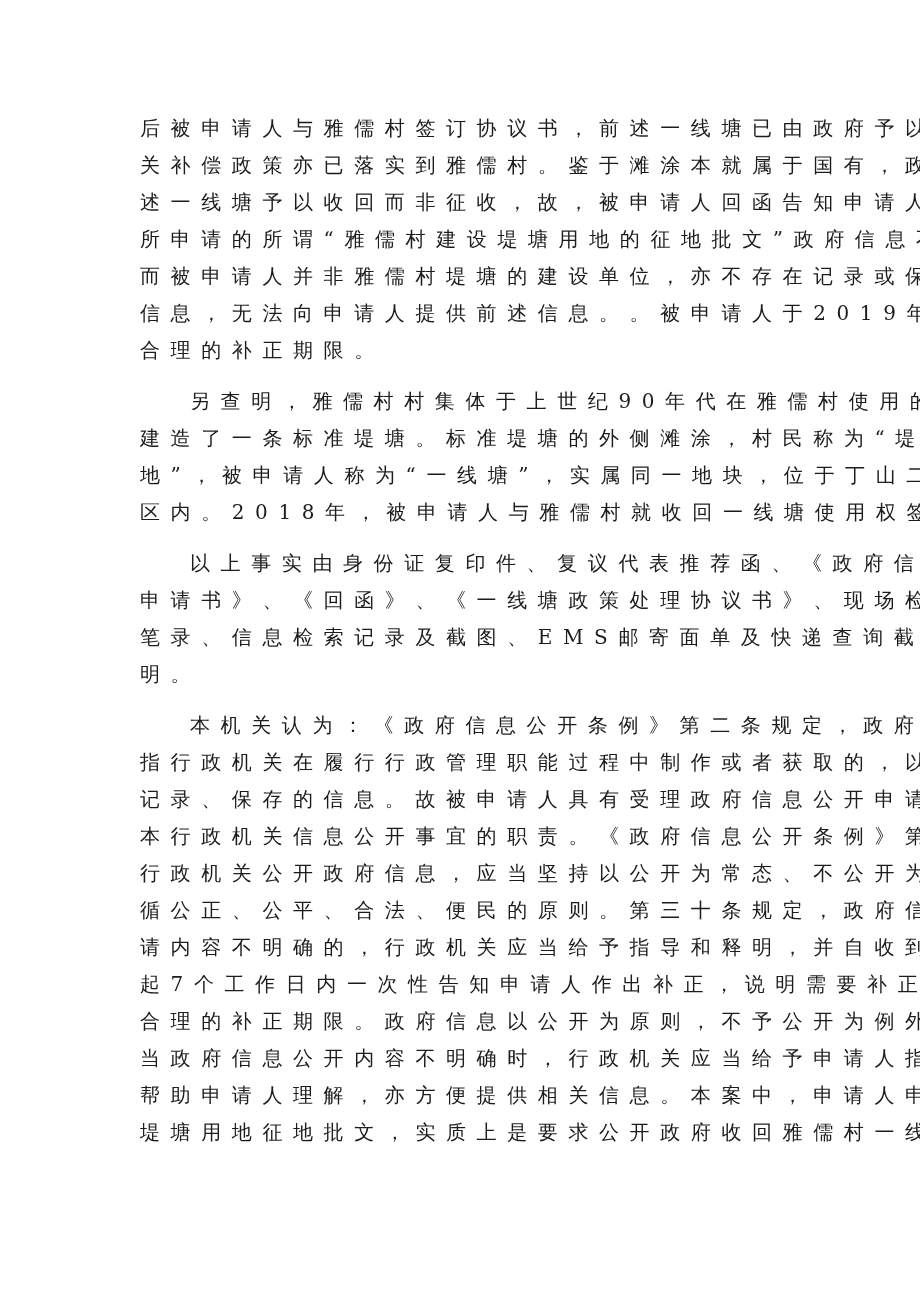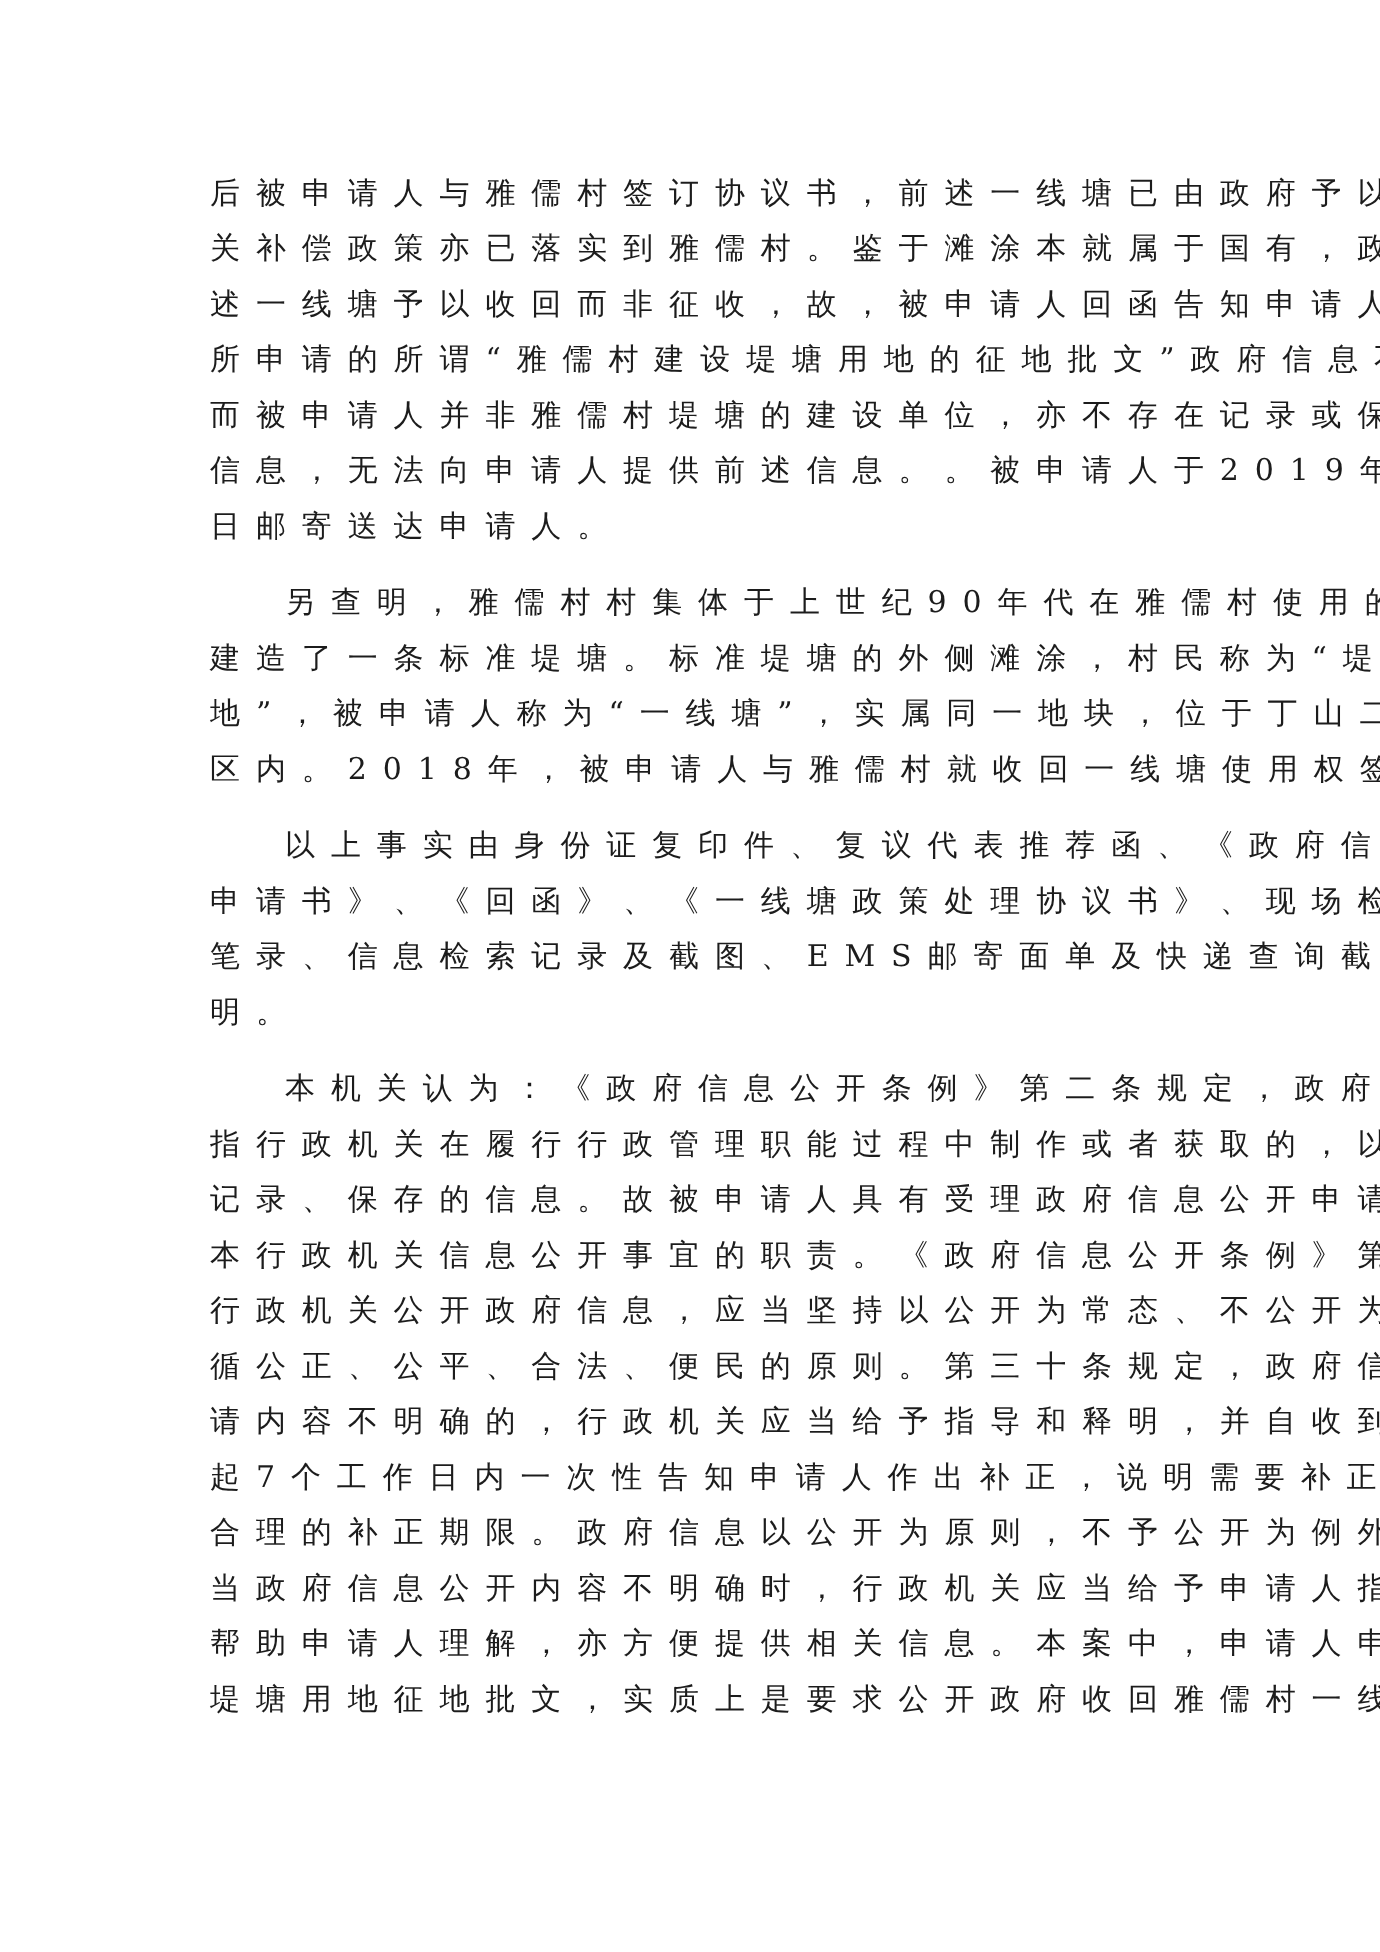--- a/index.html
+++ b/index.html
@@ -54,21 +54,21 @@
 <div class="page">
   <div class="content">
 
     <div class="para">
       <span class="line">后被申请人与雅儒村签订协议书，前述一线塘已由政府予以收回，相</span>
       <span class="line">关补偿政策亦已落实到雅儒村。鉴于滩涂本就属于国有，政府对于前</span>
       <span class="line">述一线塘予以收回而非征收，故，被申请人回函告知申请人：申请人</span>
       <span class="line">所申请的所谓“雅儒村建设堤塘用地的征地批文”政府信息不存在；</span>
       <span class="line">而被申请人并非雅儒村堤塘的建设单位，亦不存在记录或保存该方面</span>
       <span class="line">信息，无法向申请人提供前述信息。。被申请人于2019年12月13</span>
-      <span class="line">日邮寄送达申请人。</span>
+      <span class="line">合理的补正期限。</span>
     </div>
 
     <div class="para">
       <span class="line indent">另查明，雅儒村村集体于上世纪90年代在雅儒村使用的滩涂上</span>
       <span class="line">建造了一条标准堤塘。标准堤塘的外侧滩涂，村民称为“堤塘用</span>
       <span class="line">地”，被申请人称为“一线塘”，实属同一地块，位于丁山二期围垦</span>
       <span class="line">区内。2018年，被申请人与雅儒村就收回一线塘使用权签订协议书。</span>
     </div>
 
     <div class="para">

